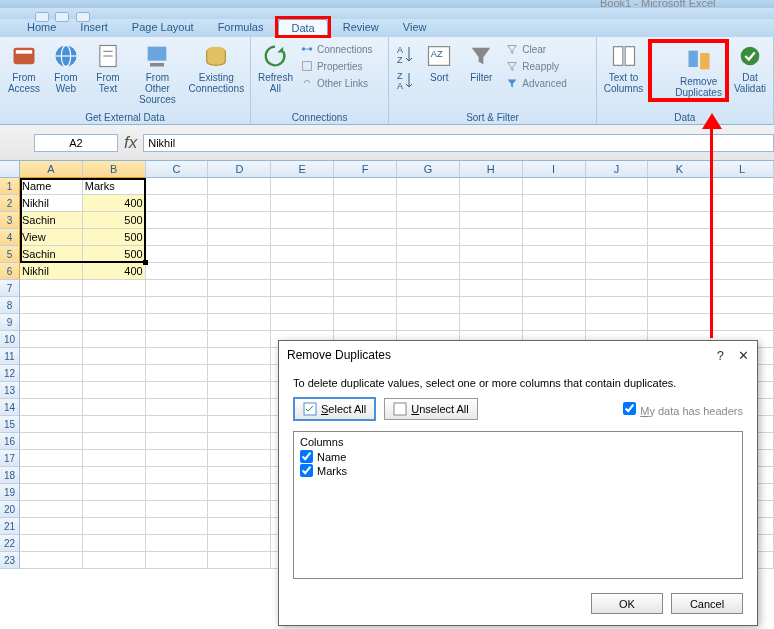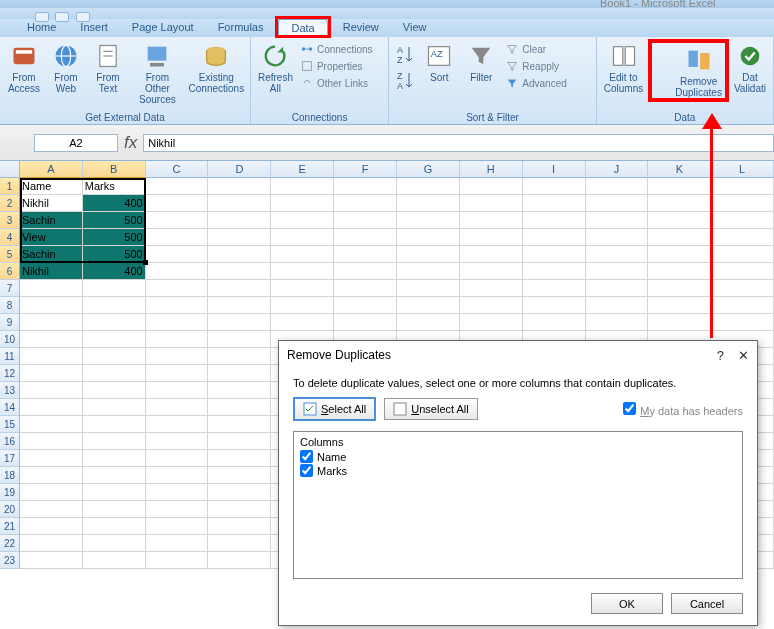--- a/index.html
+++ b/index.html
@@ -41,21 +41,21 @@
 .col-headers { display: flex; height: 17px; }
 .corner { width: 20px; height: 17px; background: linear-gradient(#f0f5fb,#dde8f5); border: 1px solid #9db8d6; border-top: none; border-left: none; }
 .col-h { width: 63px; height: 17px; background: linear-gradient(#f0f5fb,#dde8f5); border-right: 1px solid #bcd0e6; border-bottom: 1px solid #9db8d6; font-size: 11px; text-align: center; line-height: 17px; color: #2b5b8e; }
 .col-h.sel { background: linear-gradient(#fde8ae,#fbd893); border-bottom: 1px solid #e0a030; }
 
 .row { display: flex; height: 17px; }
 .row-h { width: 20px; background: linear-gradient(#f0f5fb,#dde8f5); border-right: 1px solid #9db8d6; border-bottom: 1px solid #bcd0e6; font-size: 10px; text-align: center; line-height: 17px; color: #2b5b8e; }
 .row-h.sel { background: linear-gradient(#fde8ae,#fbd893); border-right: 1px solid #e0a030; }
 .cell { width: 63px; height: 17px; border-right: 1px solid #d4d4d4; border-bottom: 1px solid #d4d4d4; font-size: 11px; padding: 0 2px; line-height: 16px; overflow: hidden; }
 .cell.r { text-align: right; }
-.cell.selbg { background: #0f766e; }
+.cell.selbg { background: #fef9c3; }
 .sel-border { position: absolute; top: 17px; left: 20px; width: 126px; height: 85px; border: 2px solid #000; pointer-events: none; }
 .sel-handle { position: absolute; top: 99px; left: 143px; width: 5px; height: 5px; background: #000; }
 
 .dialog { position: absolute; top: 340px; left: 278px; width: 480px; height: 286px; background: #fff; border: 1px solid #666; box-shadow: 2px 2px 8px rgba(0,0,0,0.3); }
 .dlg-title { height: 28px; display: flex; align-items: center; justify-content: space-between; padding: 0 8px; font-size: 12px; }
 .dlg-close { display: flex; gap: 14px; font-size: 13px; color: #333; }
 .dlg-body { padding: 8px 14px; font-size: 11px; }
 .dlg-btns-row { display: flex; align-items: center; margin: 8px 0 10px; gap: 8px; }
 .dlg-btn { padding: 3px 8px; font-size: 11px; background: linear-gradient(#fff,#e8e8e8); border: 1px solid #999; cursor: pointer; display: flex; align-items: center; gap: 4px; }
 .dlg-btn.sel { border: 2px solid #4a90d9; }
@@ -230,21 +230,21 @@
     <div class="group-label">Sort &amp; Filter</div>
   </div>
 
   <div class="group" style="flex:1">
     <div class="group-content">
       <div class="big-btn">
           <svg class="ico" viewBox="0 0 24 24">
             <rect x="3" y="4" width="8" height="16" fill="#fff" stroke="#888"></rect>
             <rect x="13" y="4" width="8" height="16" fill="#fff" stroke="#888"></rect>
           </svg>
-          <span style="white-space:pre-line">Edit to
+          <span style="white-space:pre-line">Text to
 Columns</span>
         </div>
       <div class="rd-highlight">
           <div class="big-btn">
             <svg class="ico" viewBox="0 0 24 24">
               <rect x="3" y="4" width="8" height="14" fill="#6ba5e0"></rect>
               <rect x="13" y="6" width="8" height="14" fill="#f0b050"></rect>
             </svg>
             <span style="white-space:pre-line">Remove
 Duplicates</span>

